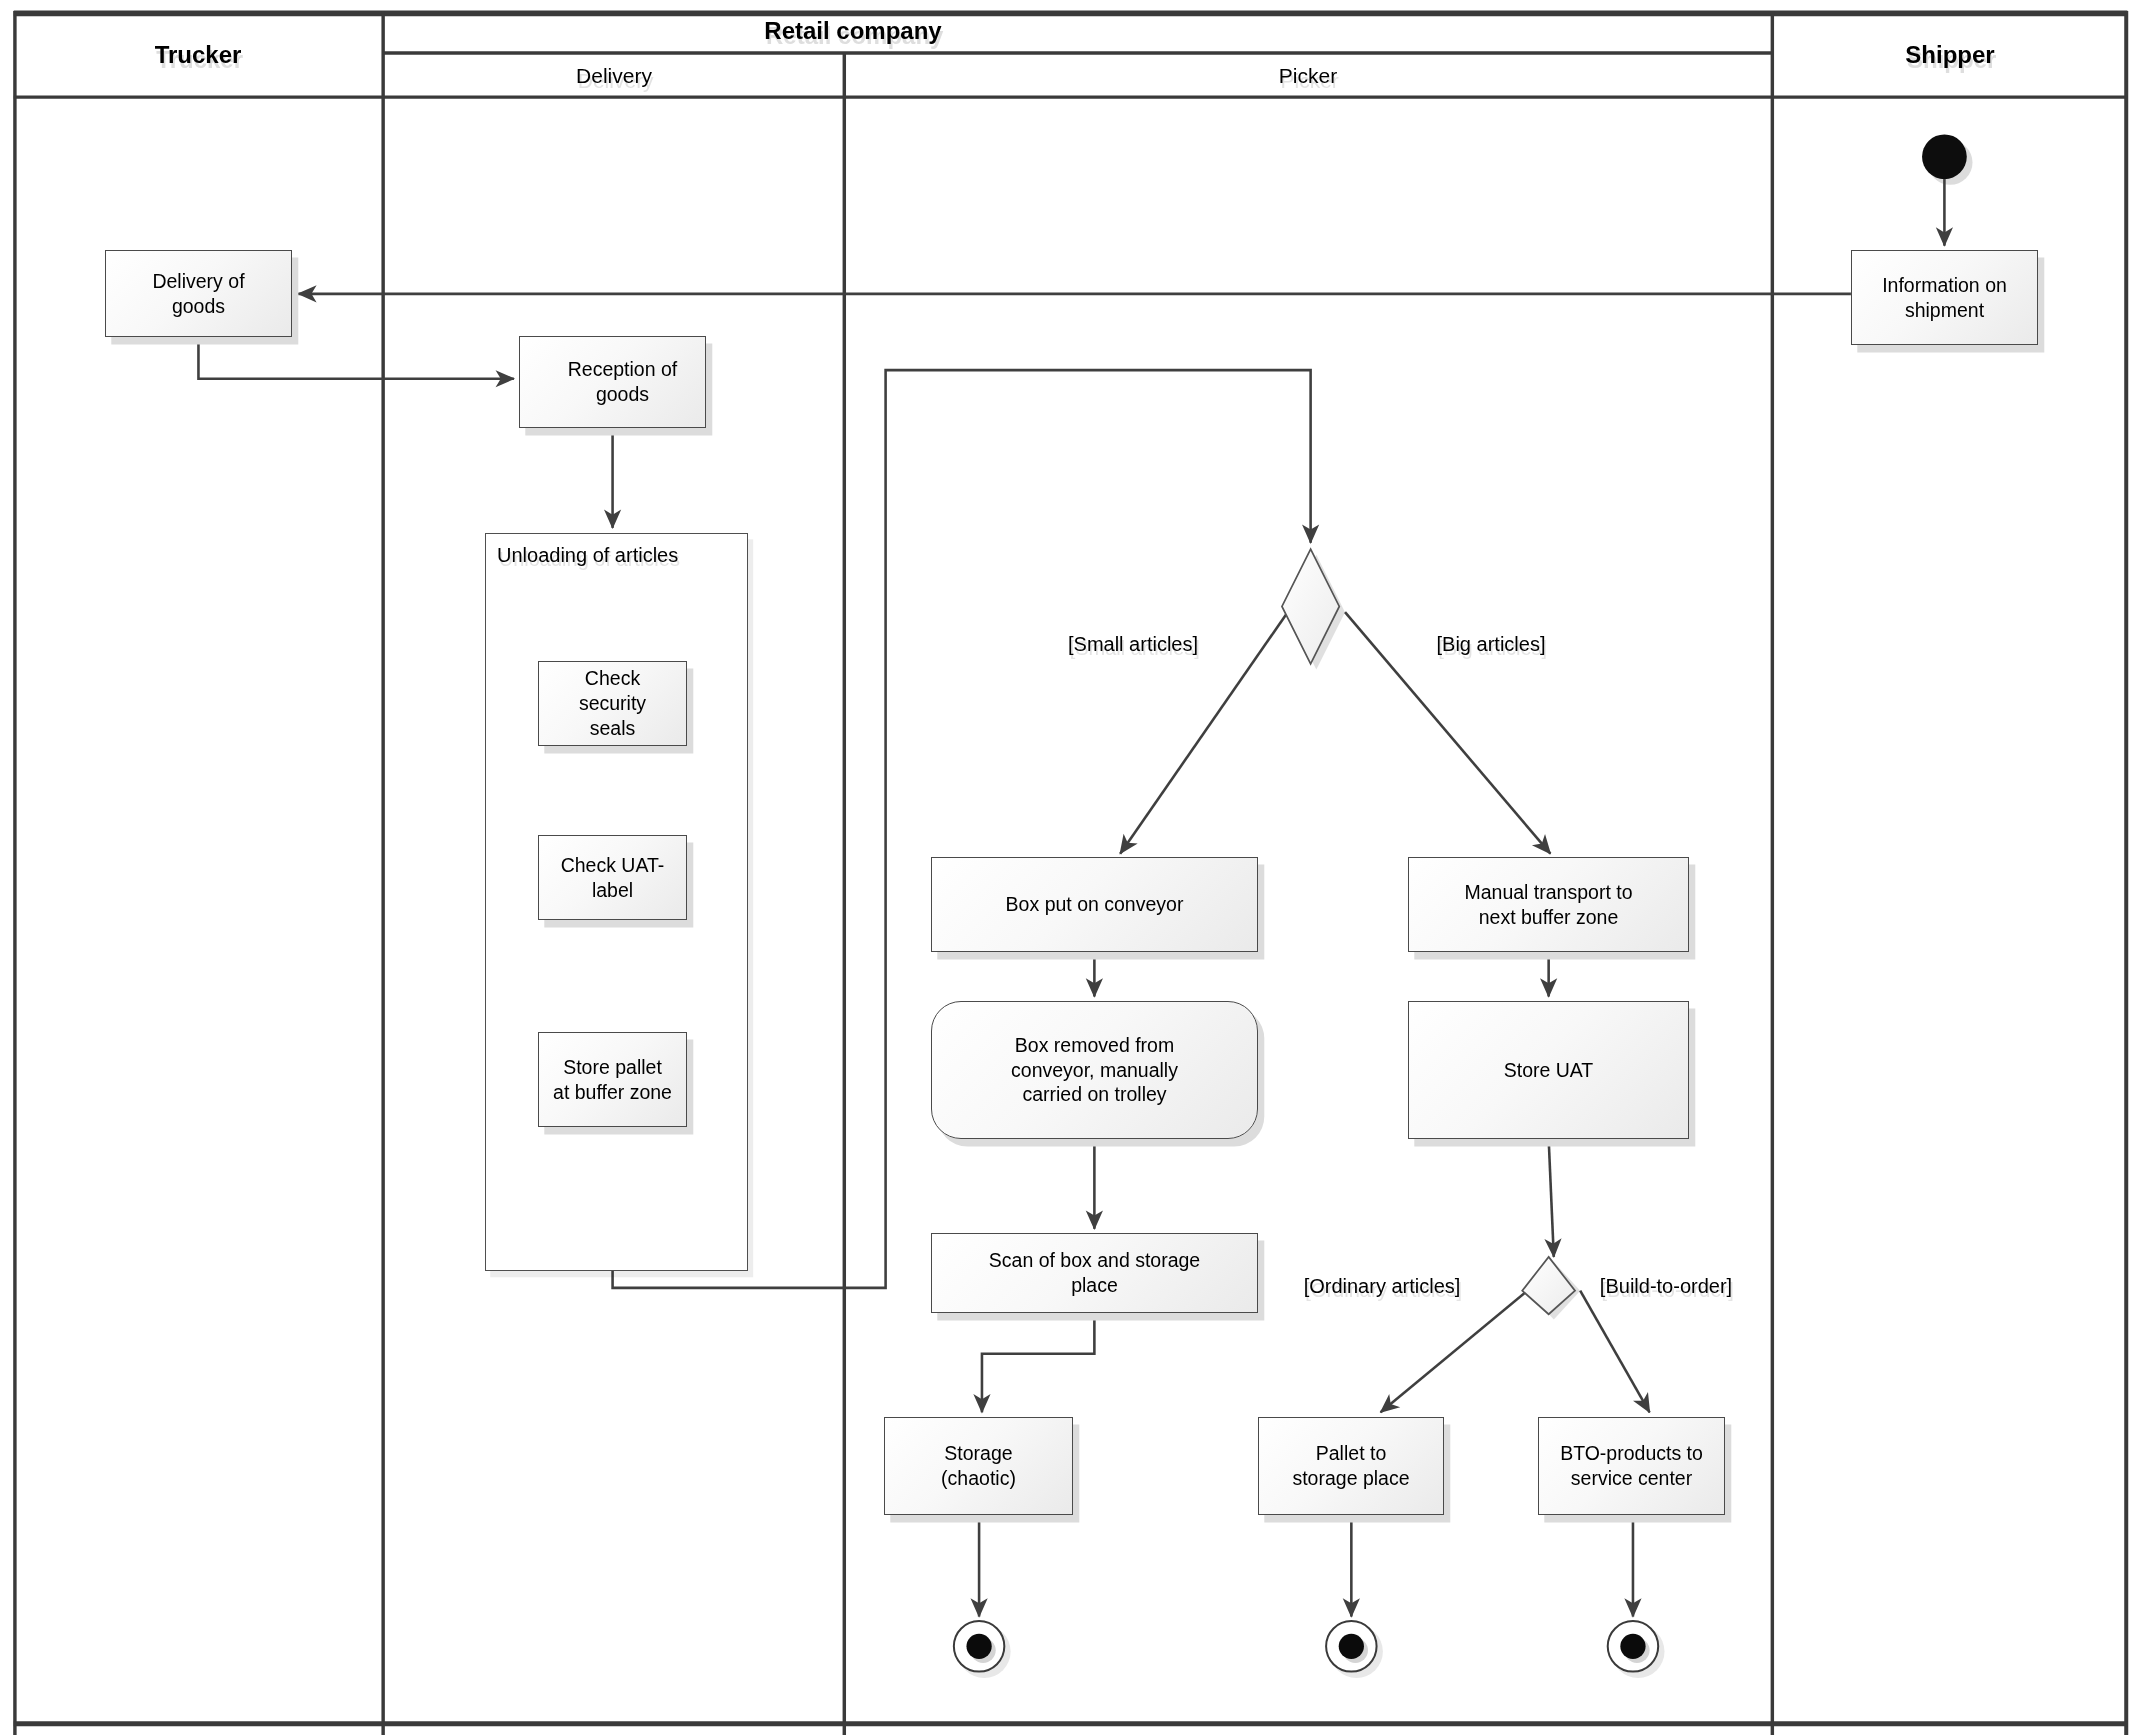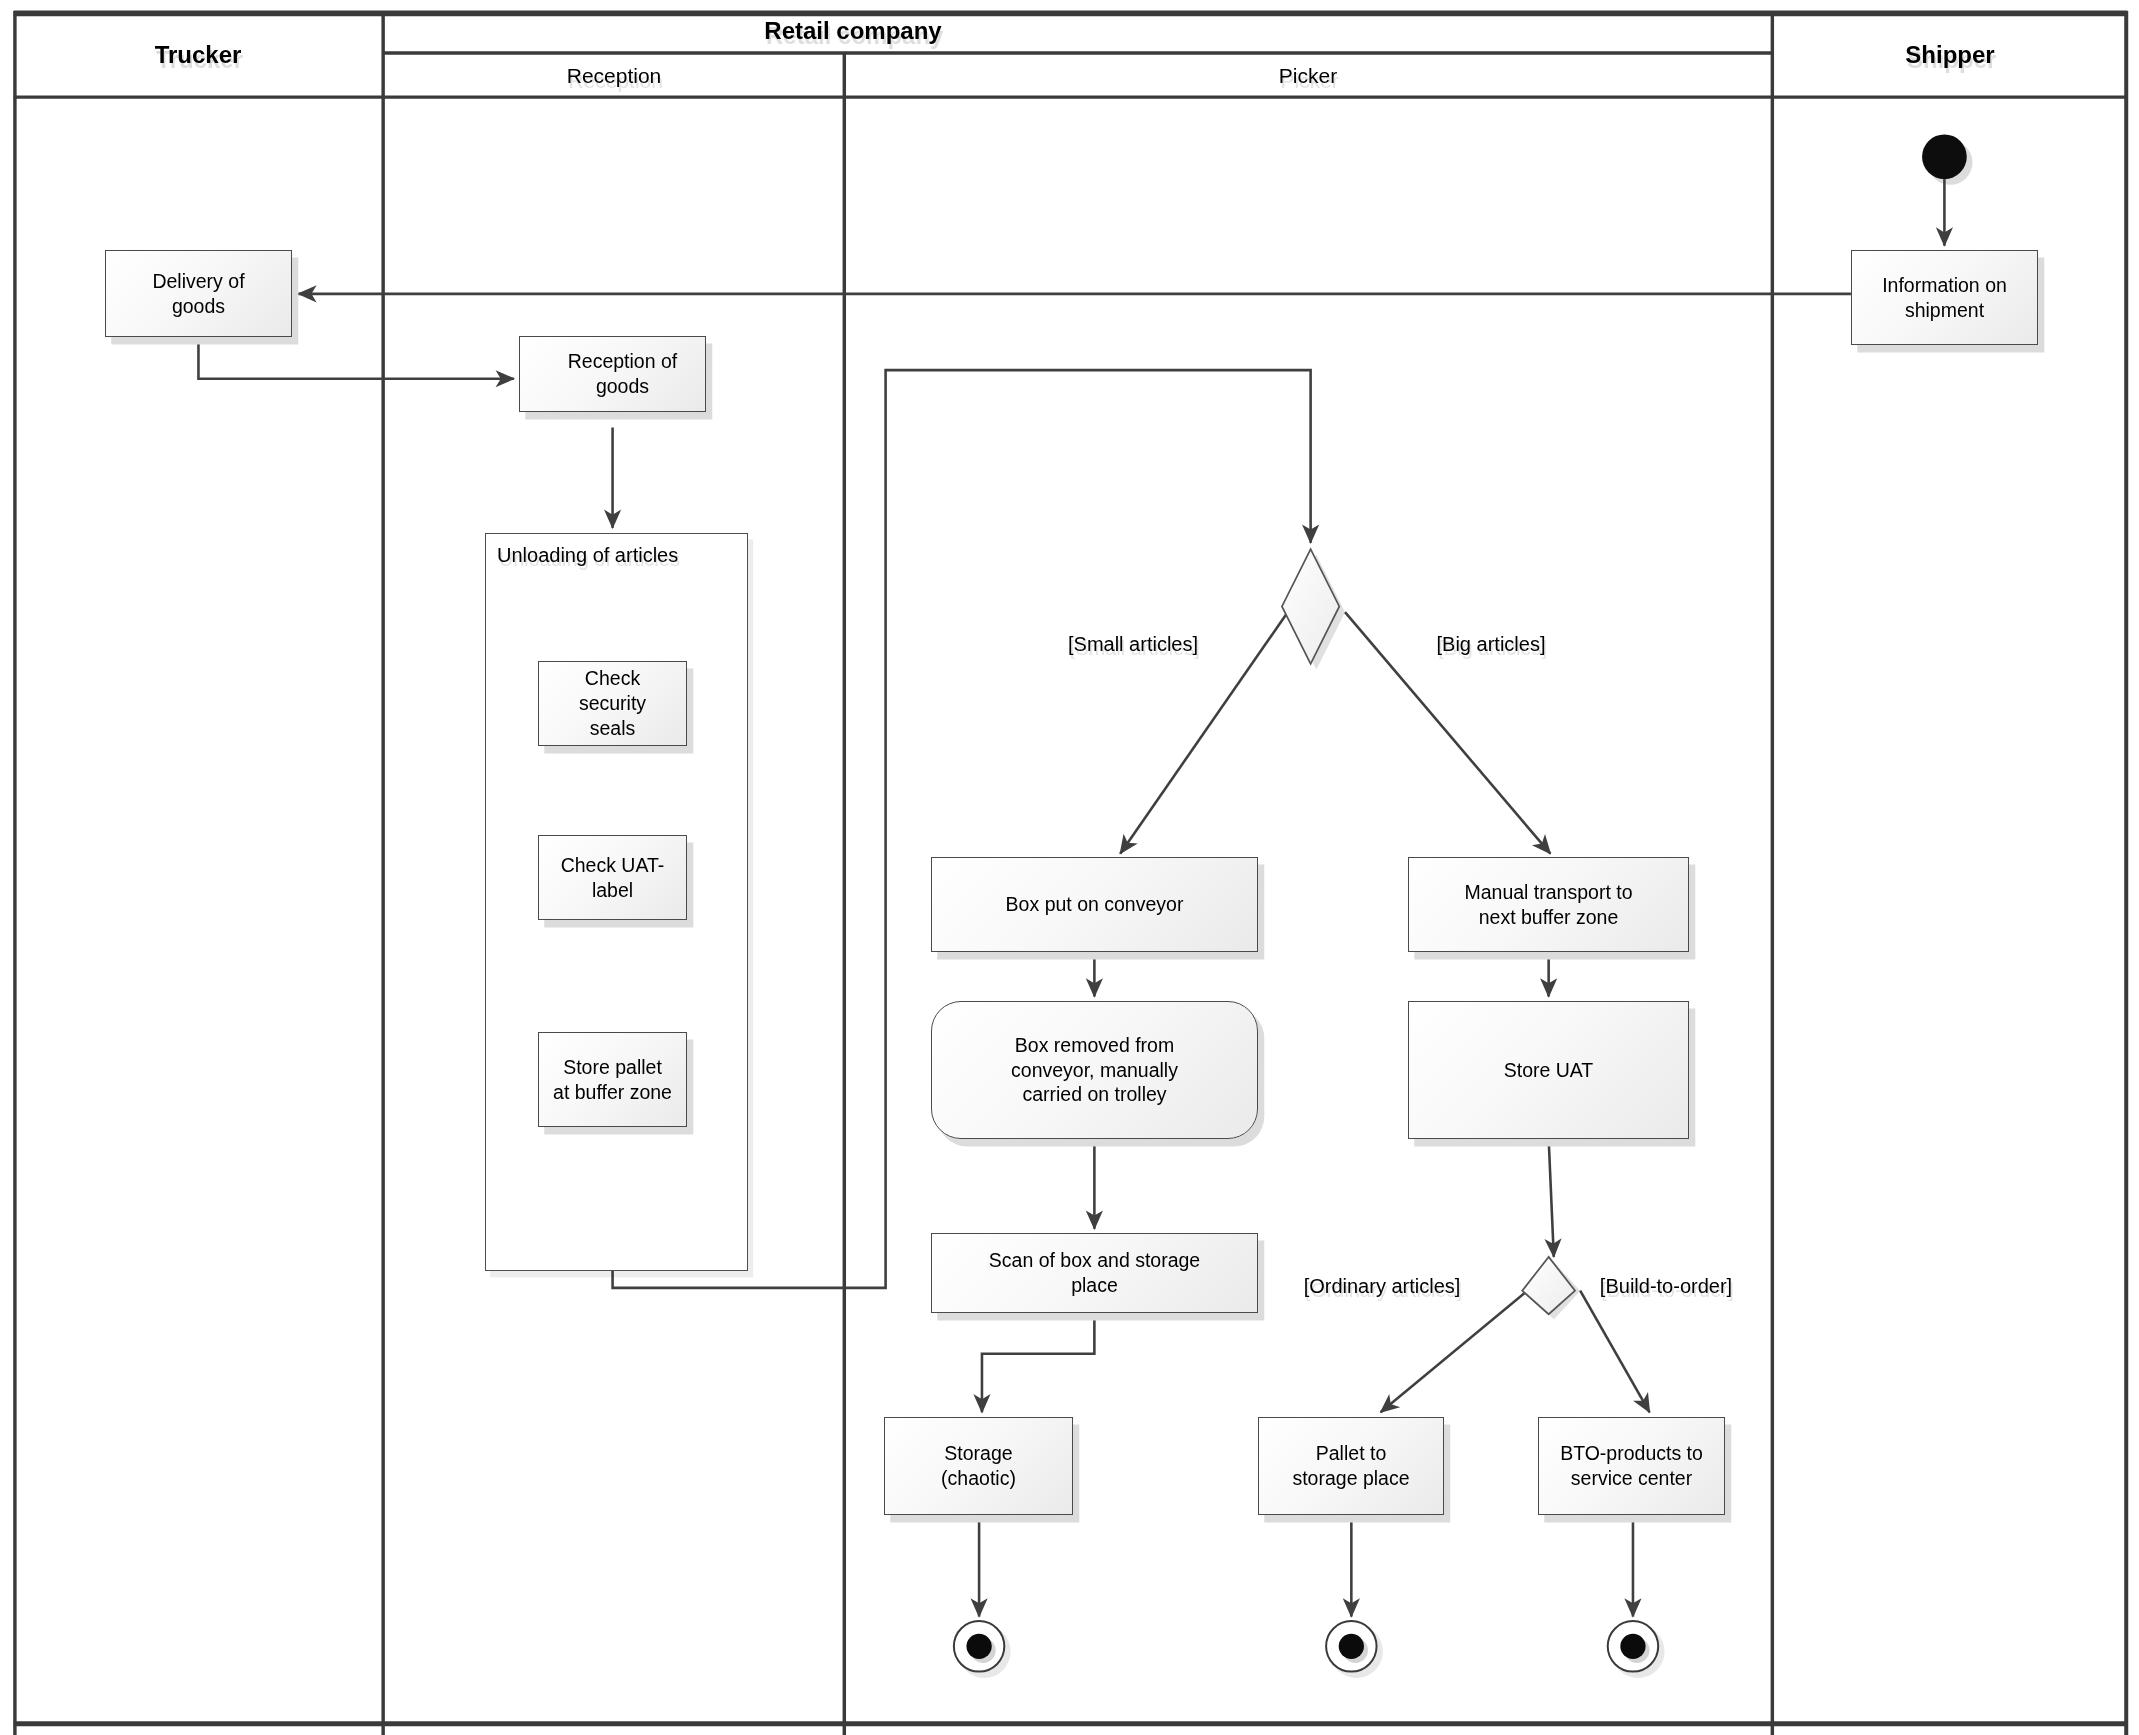--- a/index.html
+++ b/index.html
@@ -138,36 +138,36 @@
       <g>
         <circle cx="2847" cy="2870" r="44" fill="#ffffff" stroke="#3a3a3a" stroke-width="3.5"></circle>
         <circle cx="2854" cy="2877" r="22" fill="#d4d4d4"></circle>
         <circle cx="2847" cy="2870" r="22" fill="#0b0b0b"></circle>
       </g>
     </g>
   </svg>
 
   <div class="lane-title" style="left:198px;top:55px;">Trucker</div>
   <div class="lane-title" style="left:853px;top:31px;">Retail company</div>
-  <div class="lane-sub" style="left:614px;top:76px;">Reception</div>
+  <div class="lane-sub" style="left:614px;top:76px;">Delivery</div>
   <div class="lane-sub" style="left:1308px;top:76px;">Picker</div>
   <div class="lane-title" style="left:1950px;top:55px;">Shipper</div>
 
   <div class="frame" style="left:485px;top:533px;width:263px;height:738px;"></div>
   <div class="frame-label" style="left:497px;top:544px;">Unloading of articles</div>
 
   <div class="node" style="left:105px;top:250px;width:187px;height:87px;">
     <span style="max-width:143px;">Delivery of goods</span>
   </div>
 
   <div class="node" style="left:1851px;top:250px;width:187px;height:95px;">
     <span style="max-width:172px;">Information on shipment</span>
   </div>
 
-  <div class="node" style="left:519px;top:336px;width:187px;height:76px;padding-left:20px;">
+  <div class="node" style="left:519px;top:336px;width:187px;height:92px;padding-left:20px;">
     <span style="max-width:155px;">Reception of goods</span>
   </div>
 
   <div class="node" style="left:538px;top:661px;width:149px;height:85px;">
     <span style="max-width:109px;">Check security seals</span>
   </div>
 
   <div class="node" style="left:538px;top:835px;width:149px;height:85px;">
     <span style="max-width:132px;">Check UAT-label</span>
   </div>

